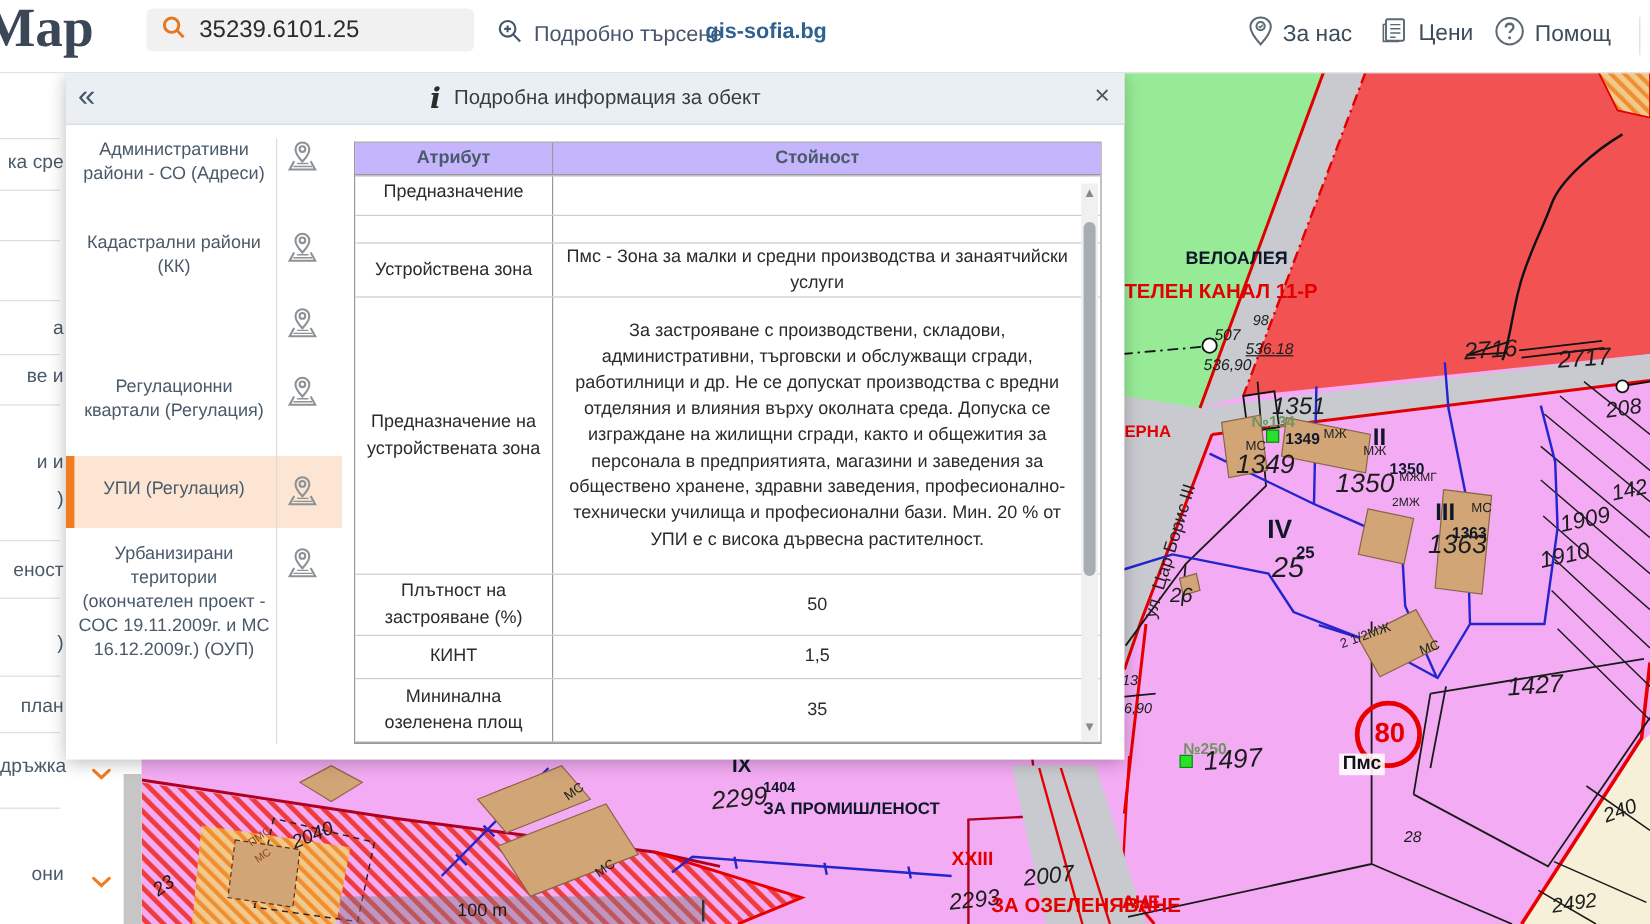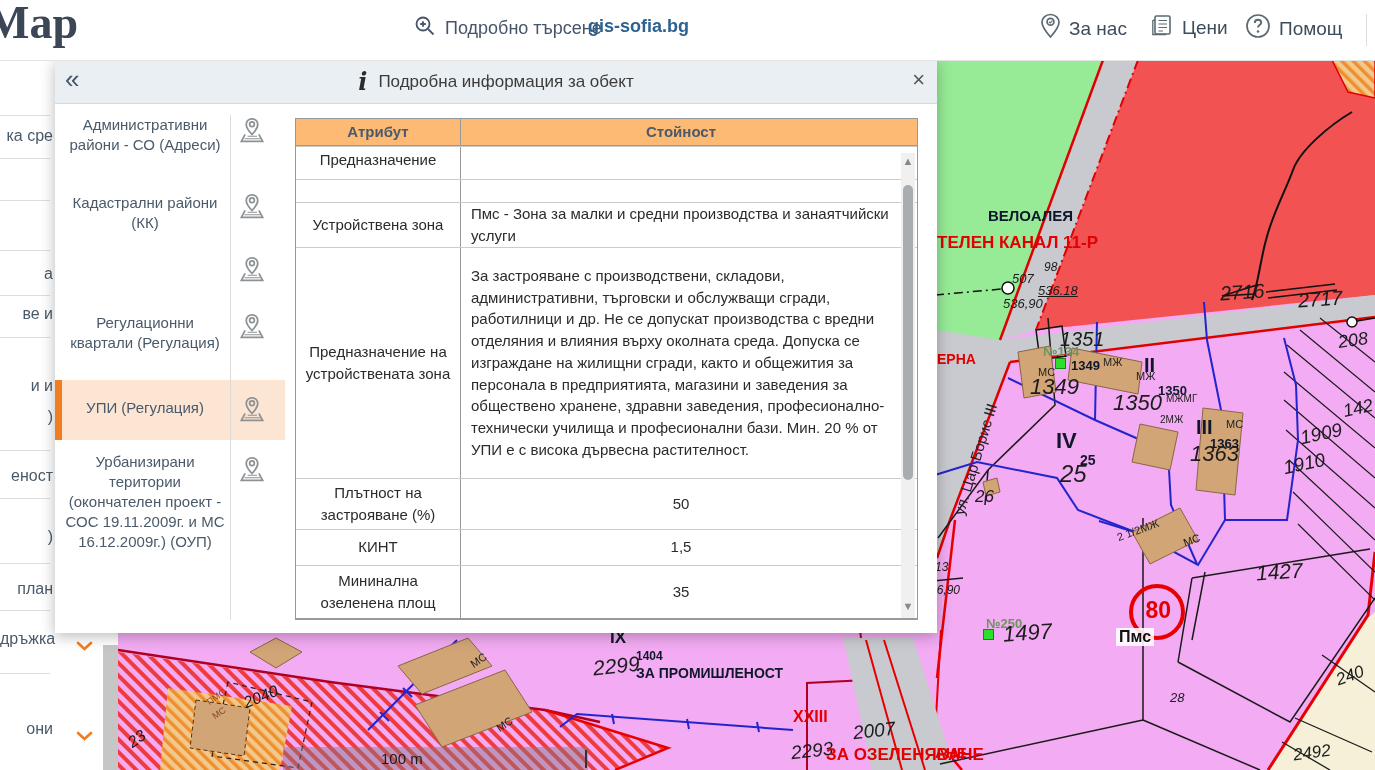--- a/index.html
+++ b/index.html
@@ -40,23 +40,23 @@
   #active-bg{position:absolute;left:0;top:320px;width:230px;height:60px;background:var(--highlight);}
   #active-bar{position:absolute;left:0;top:320px;width:7px;height:60px;background:var(--accent);}
   #layers-vdiv{position:absolute;left:175px;top:55px;width:1px;height:505px;background:#dcdcdc;}
   .pin-ic{position:absolute;left:182px;width:30px;height:30px;}
   
   #attr-table{position:absolute;left:240px;top:58px;width:621px;border:1px solid #999;}
   .trow{display:flex;border-bottom:1px solid #ccc;}
   .trow:last-child{border-bottom:1px solid #999;}
   .tattr{width:165px;border-right:1px solid #999;display:flex;align-items:center;justify-content:center;
          text-align:center;font-size:15px;color:#2b2b2b;line-height:1.45;padding:2px 6px;box-sizing:border-box;}
-  .tval{flex:1;display:flex;align-items:center;justify-content:center;text-align:left;
+  .tval{flex:1;display:flex;align-items:center;justify-content:center;text-align:center;
         font-size:15px;color:#2b2b2b;line-height:1.45;padding:2px 26px 2px 10px;box-sizing:border-box;}
-  .thead{background:#fdba74;}
+  .thead{background:#c4b5fd;}
   .thead .tattr,.thead .tval{font-weight:bold;color:#4a5a6a;border-bottom:1px solid #999;}
   #tbl-scroll{position:absolute;left:846px;top:93px;width:14px;height:465px;background:#f0f0f0;}
   #tbl-thumb{position:absolute;left:848px;top:125px;width:10px;height:295px;background:#a8adb2;border-radius:5px;}
   .sc-arrow{position:absolute;left:847px;width:12px;text-align:center;font-size:11px;color:#888;}
   
   #map-layer{position:absolute;left:0;top:0;width:1375px;height:770px;z-index:1;}
   .ml{position:absolute;white-space:nowrap;font-style:italic;color:#1c1c1c;font-size:13px;}
   .b{font-weight:bold;font-style:normal;}
   .blue{color:#0f172a;}
   .red{color:#e30000;}
@@ -346,20 +346,29 @@
     </div>
   </div>
   <div id="tbl-scroll"></div>
   <span class="sc-arrow" style="top:95px">▲</span>
   <span class="sc-arrow" style="top:540px">▼</span>
   <div id="tbl-thumb"></div>
 </section>
 
 <header id="topbar">
   <span id="logo">Map</span>
+  <div id="searchbox">
+    <span class="tb-ic" style="margin:0 8px 0 12px">
+      <svg width="22" height="22" viewBox="0 0 22 22" fill="none" stroke="#e87722" stroke-width="2.4">
+          <circle cx="9" cy="9" r="6"></circle>
+          <path d="M13.5 13.5 L19 19"></path>
+        </svg>
+    </span>
+    <input value="35239.6101.25" style="">
+  </div>
   <span id="adv">
     <span>
       <svg width="22" height="22" viewBox="0 0 22 22" fill="none" stroke="#46556a" stroke-width="1.8">
           <circle cx="9" cy="9" r="6.5"></circle>
           <path d="M14 14 L19.5 19.5"></path>
           <path d="M9 6.2 L9 11.8 M6.2 9 L11.8 9"></path>
         </svg>
     </span>
     <span>Подробно търсене</span>
   </span>

